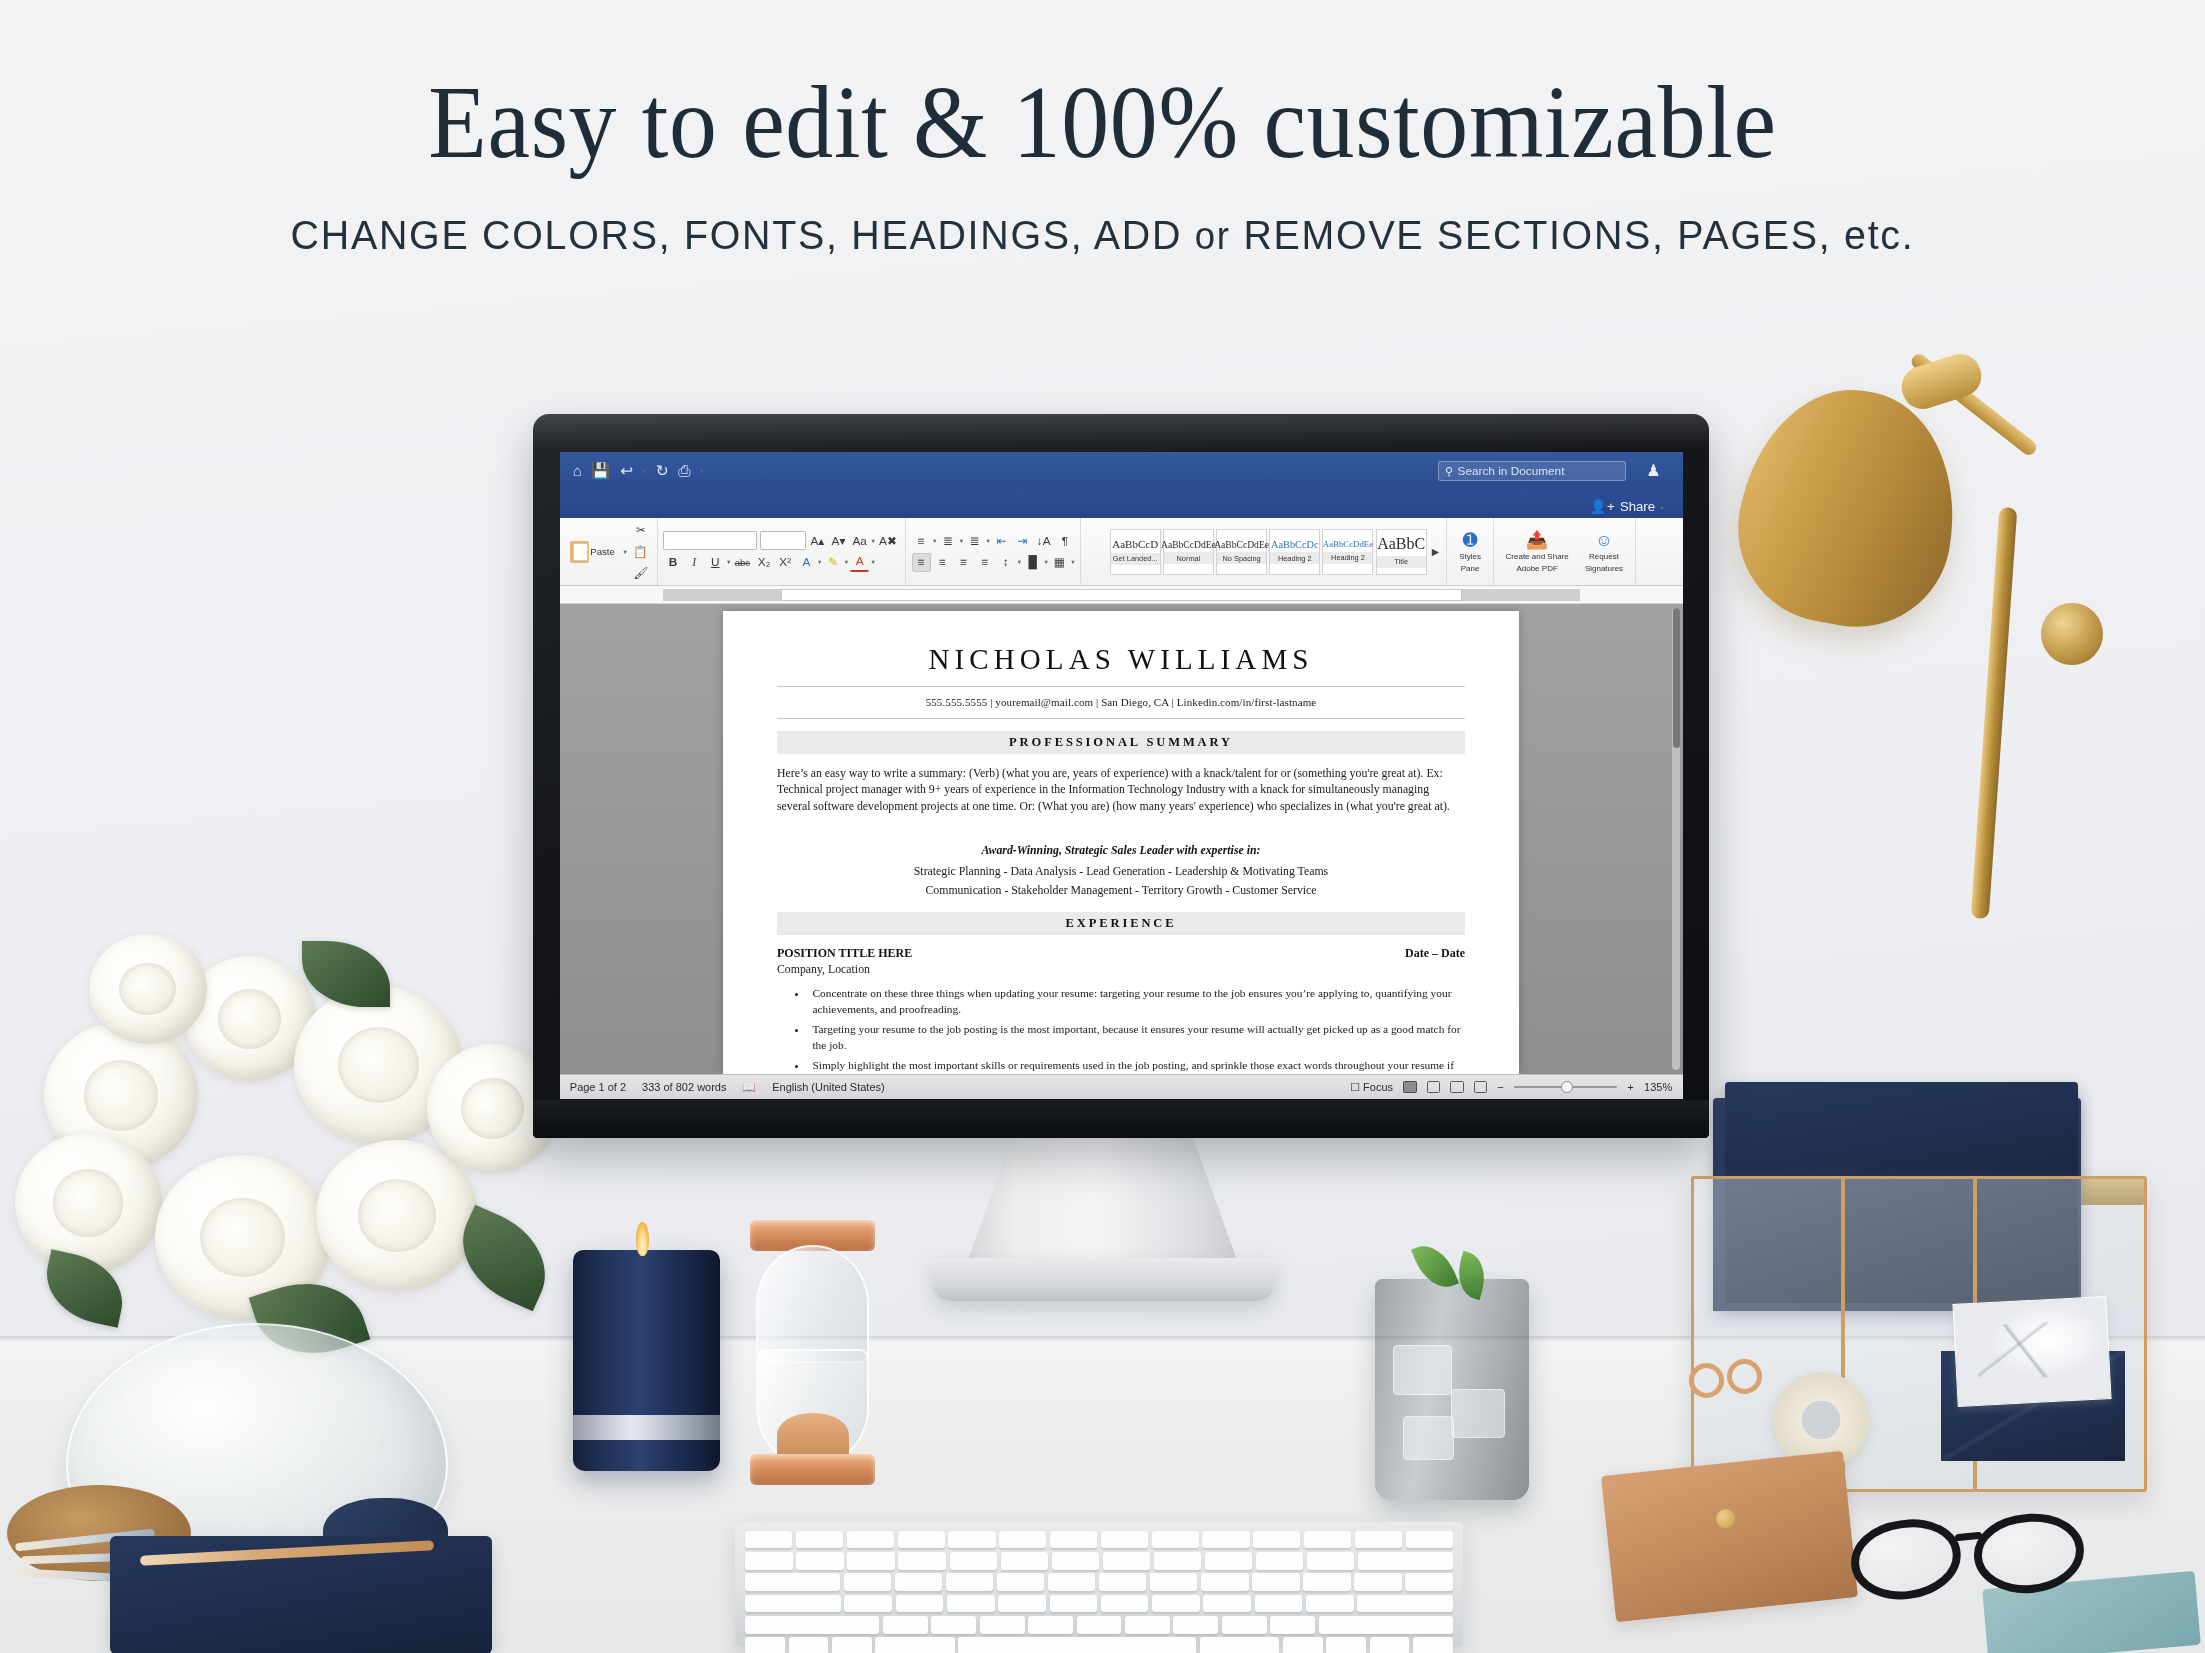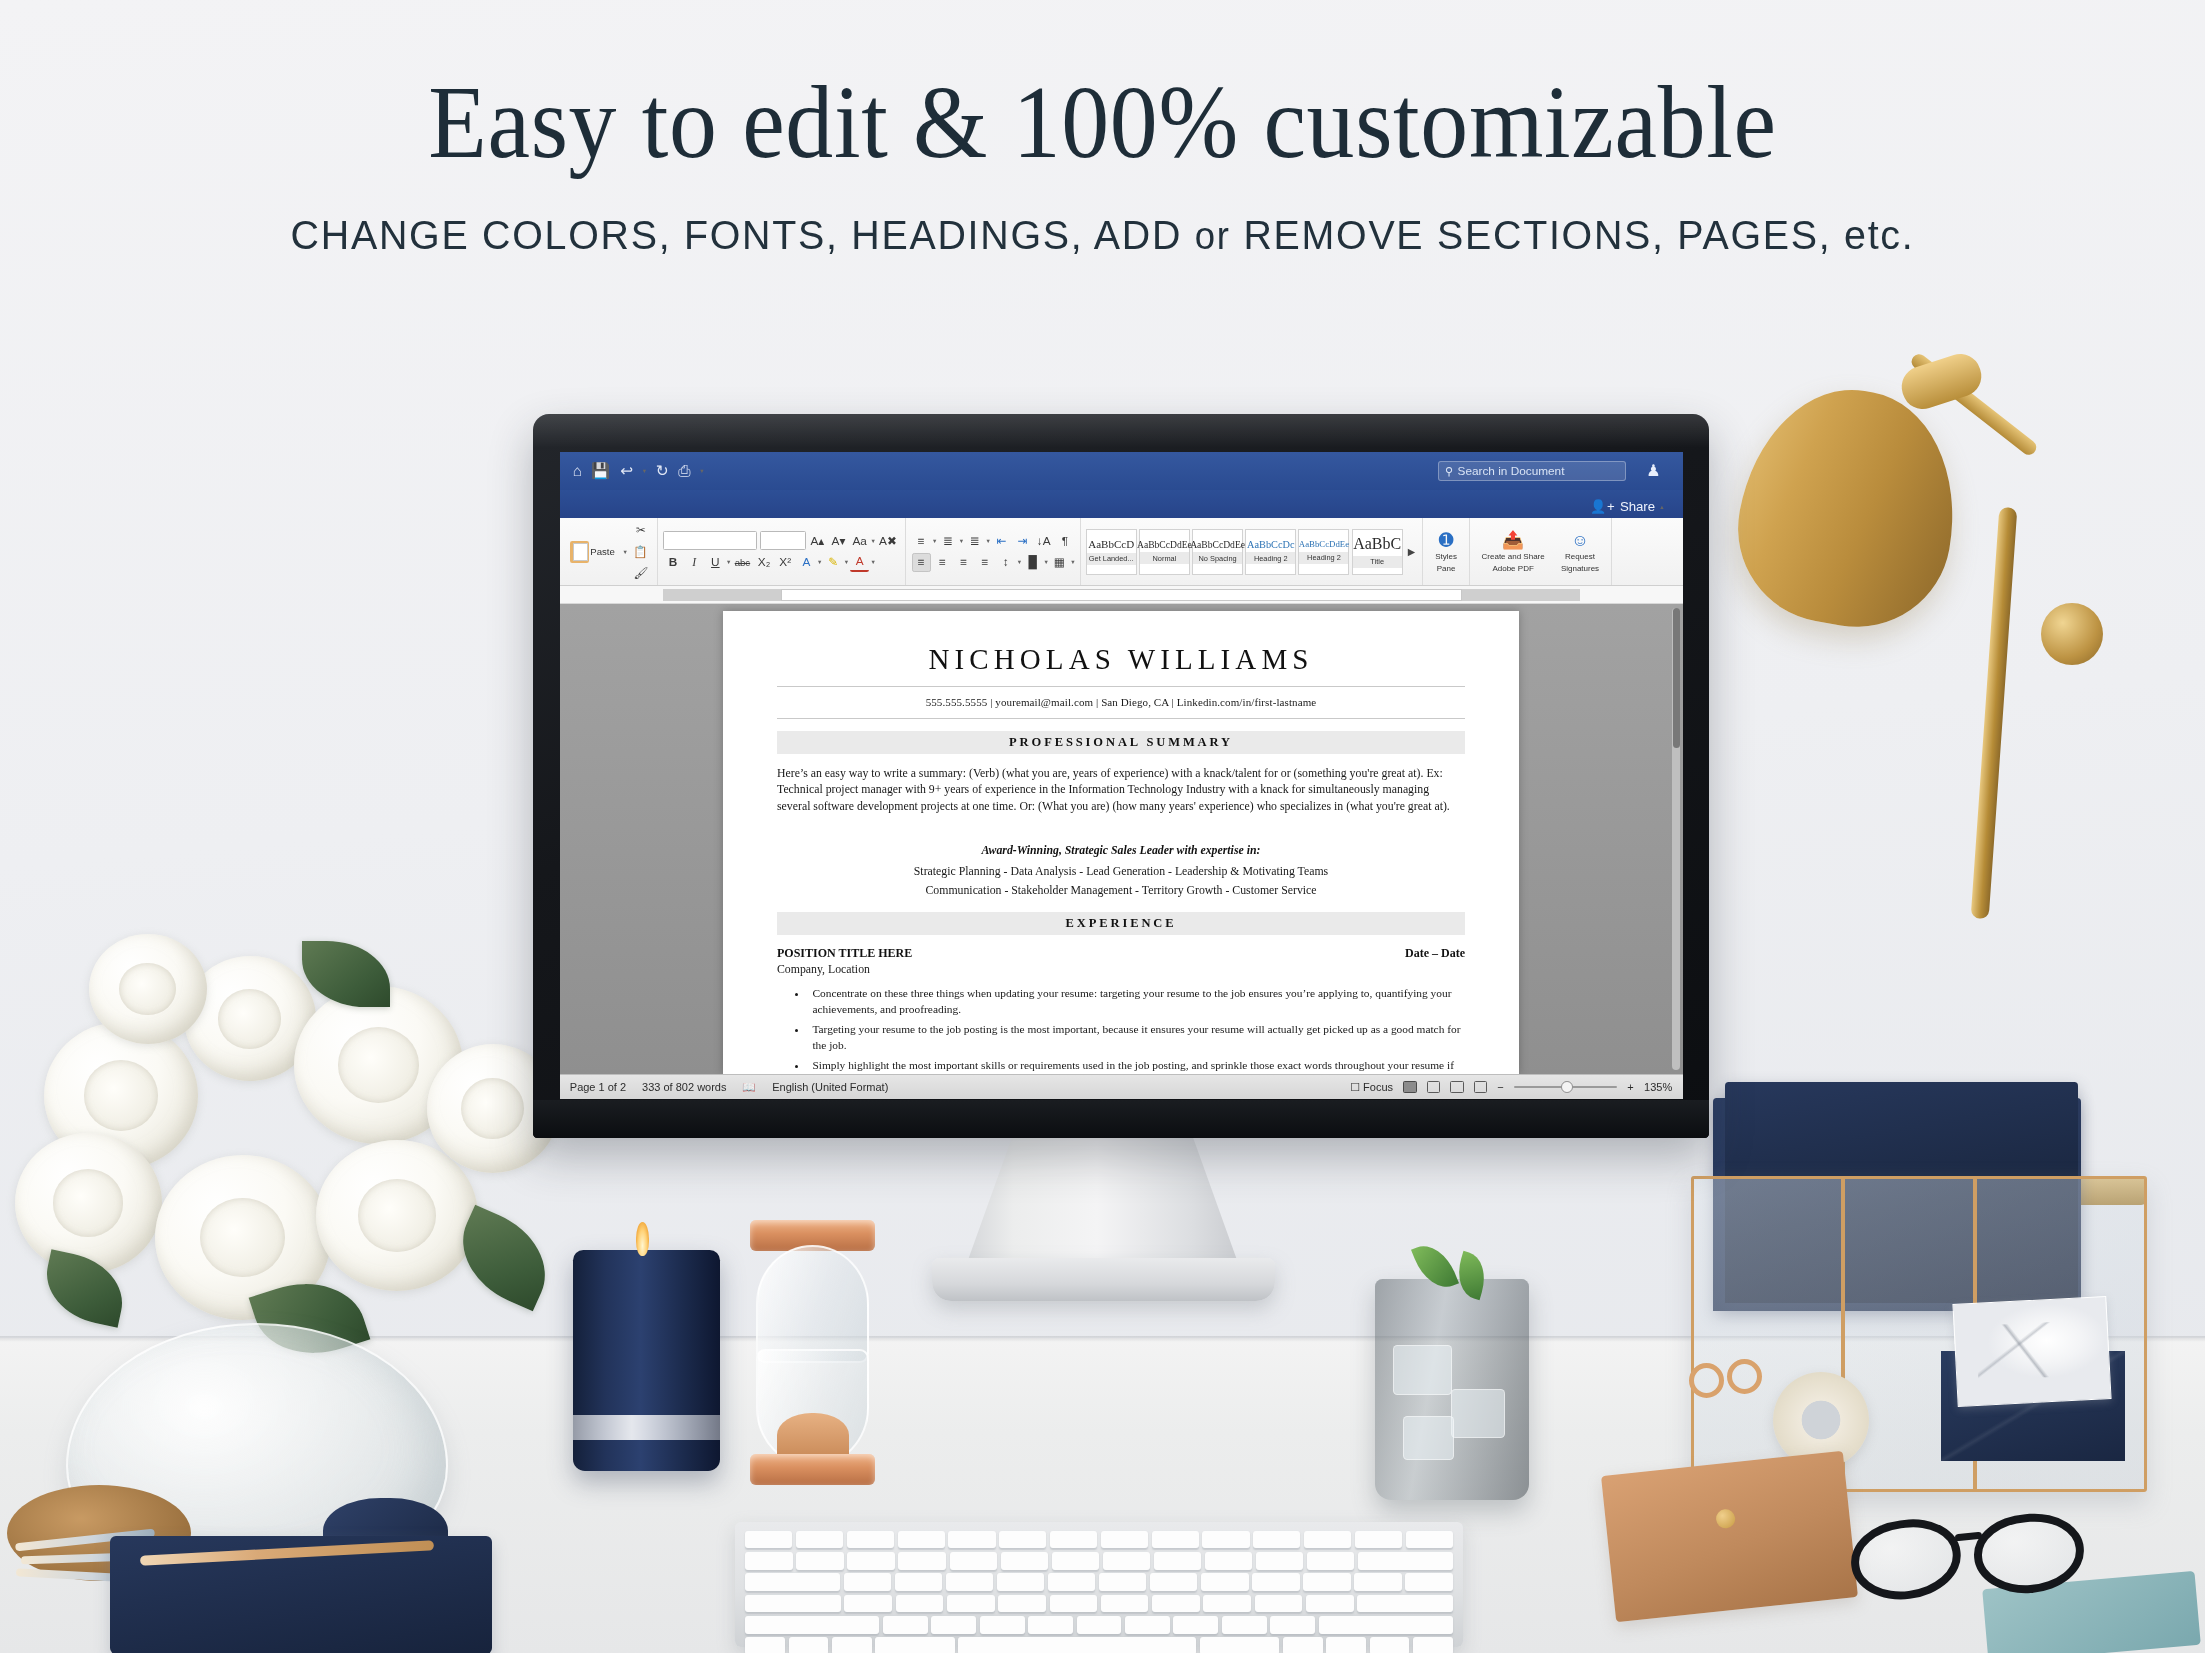--- a/index.html
+++ b/index.html
@@ -173,21 +173,21 @@
     padding: 0 4.4px; font-size: 9.6px; color: #333;
   }
   .clip {
     width: 19px; height: 22px; background: #e8b36a; border-radius: 2.2px; position: relative;
   }
   .clip:after {
     content: ""; position: absolute; left: 2.9px; top: 2.2px; width: 13.2px; height: 16px;
     background: #fff; border: 0.7px solid #c9c9c9;
   }
 
-  .styles-gallery { display: flex; align-items: center; gap: 2.2px; padding: 0 4.4px; }
+  .styles-gallery { display: flex; align-items: center; gap: 2.2px; padding: 0 4.4px; margin-left: 24px; }
   .style-card {
     width: 51px; height: 46px; border: 0.7px solid #d2d2d2; background: #fff;
     display: flex; flex-direction: column; align-items: center; justify-content: center;
   }
   .style-card .sample { font-family: "Liberation Serif", serif; font-size: 11px; color: #2b2b2b; white-space: nowrap; overflow: hidden; }
   .style-card .sample.blue { color: #2e74b5; }
   .style-card .sample.big { font-size: 16px; }
   .style-card .nm {
     font-size: 7.4px; color: #333; background: #eaeaea; width: 100%;
     text-align: center; padding: 1.5px 0; margin-top: 2.9px;
@@ -770,21 +770,21 @@
 
       <div class="scrollbar">
         <div class="thumb"></div>
       </div>
     </div>
 
     <div class="statusbar">
       <span>Page 1 of 2</span>
       <span>333 of 802 words</span>
       <span>📖</span>
-      <span>English (United Format)</span>
+      <span>English (United States)</span>
       <div class="sb-right">
         <span>
           <span>☐</span>
           <span>Focus</span>
         </span>
         <span class="view-ic on"></span>
         <span class="view-ic"></span>
         <span class="view-ic"></span>
         <span class="view-ic"></span>
         <span>−</span>

